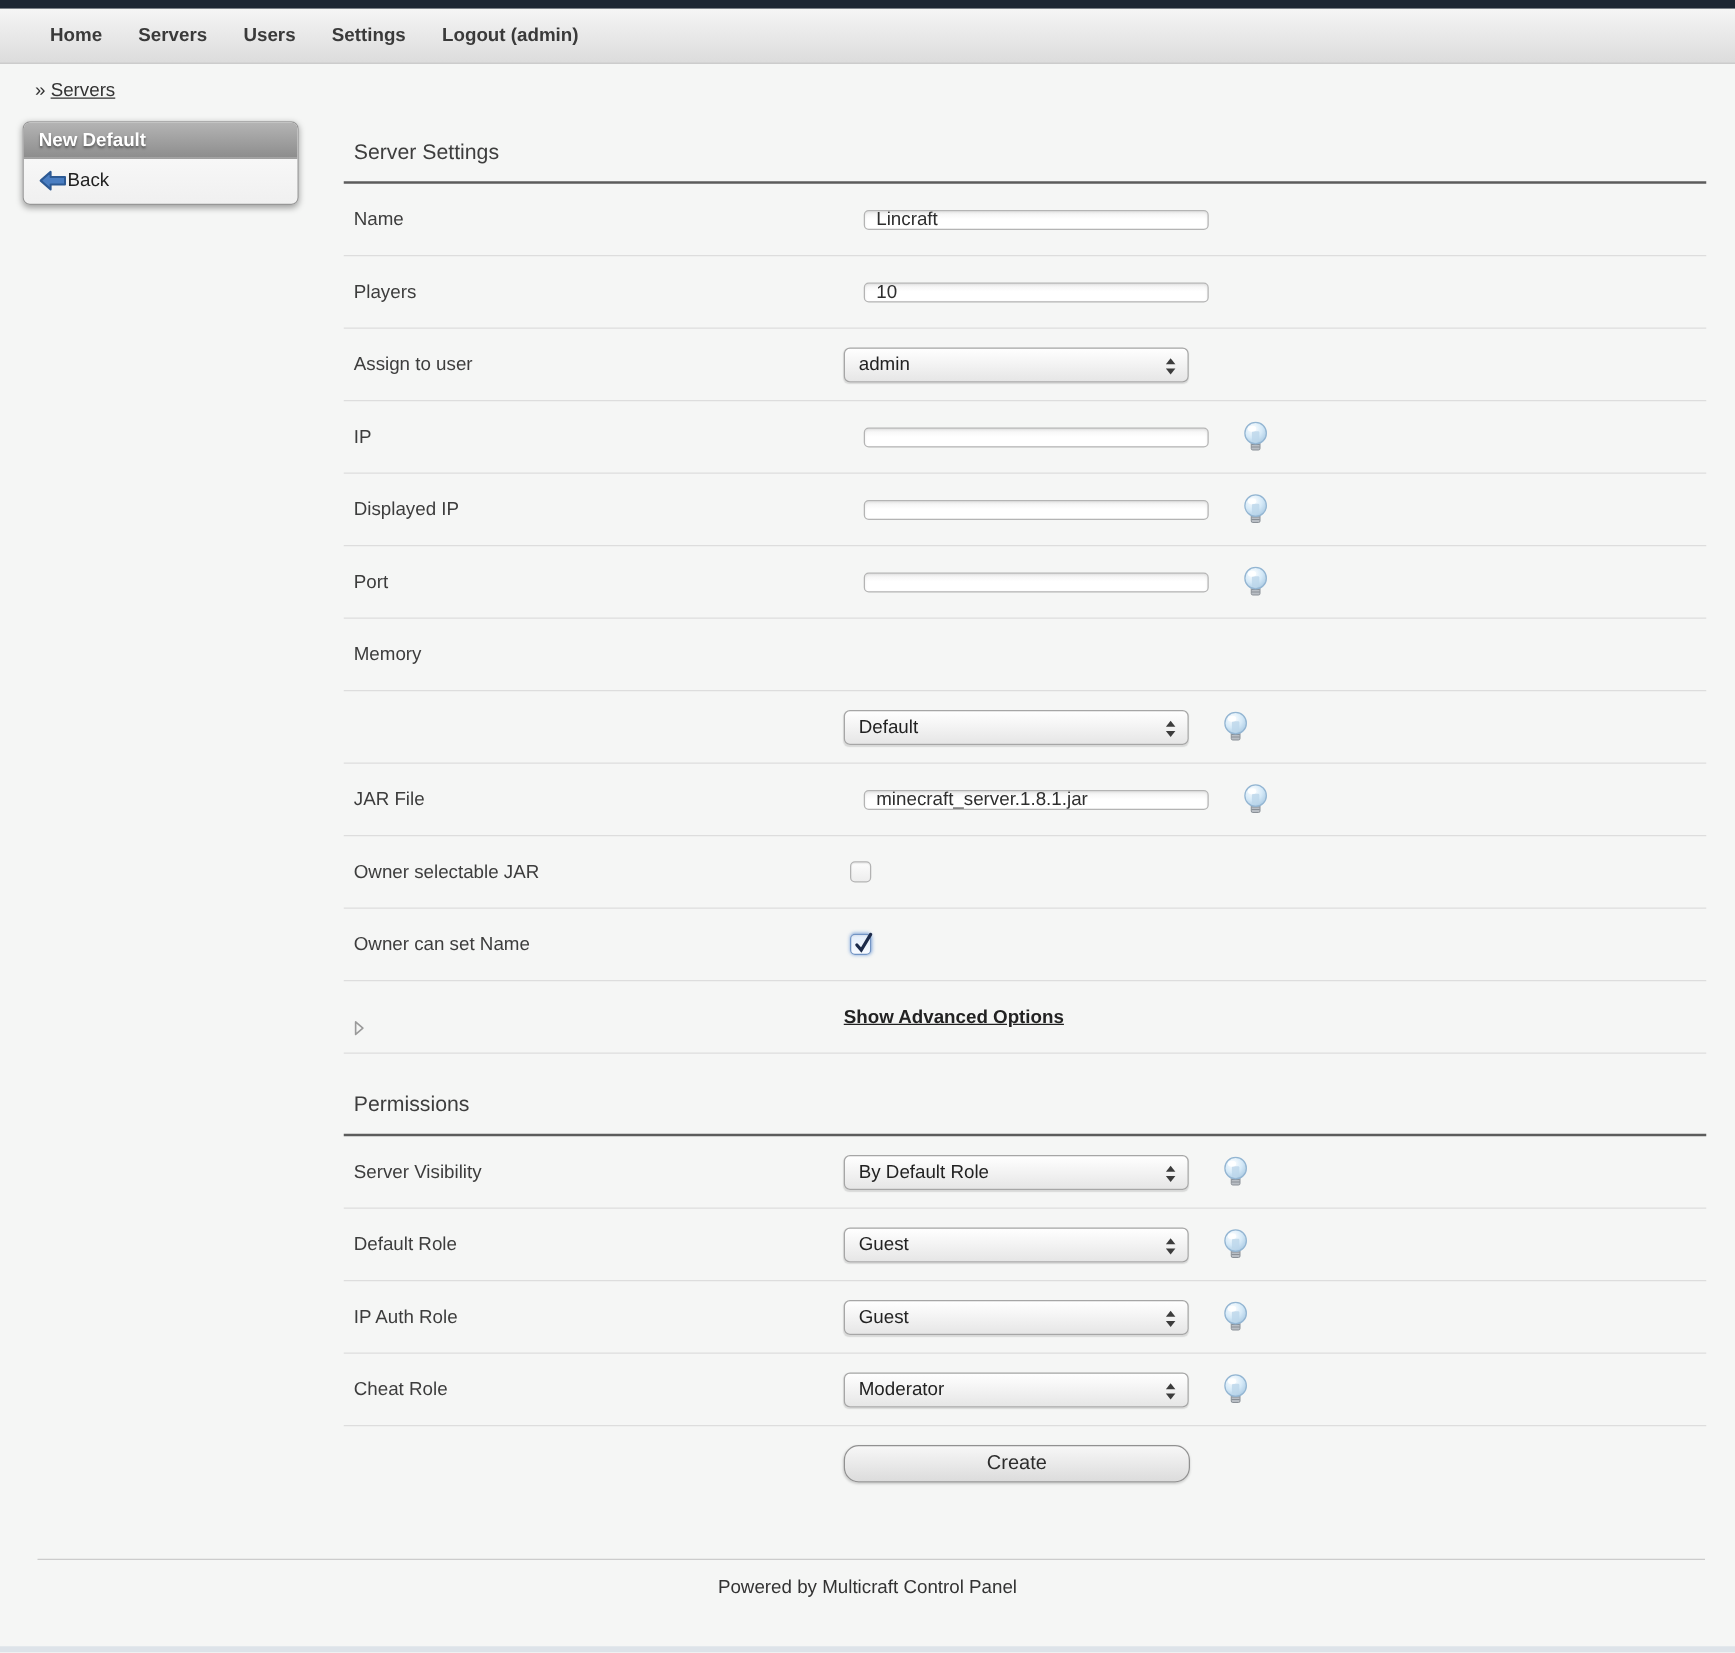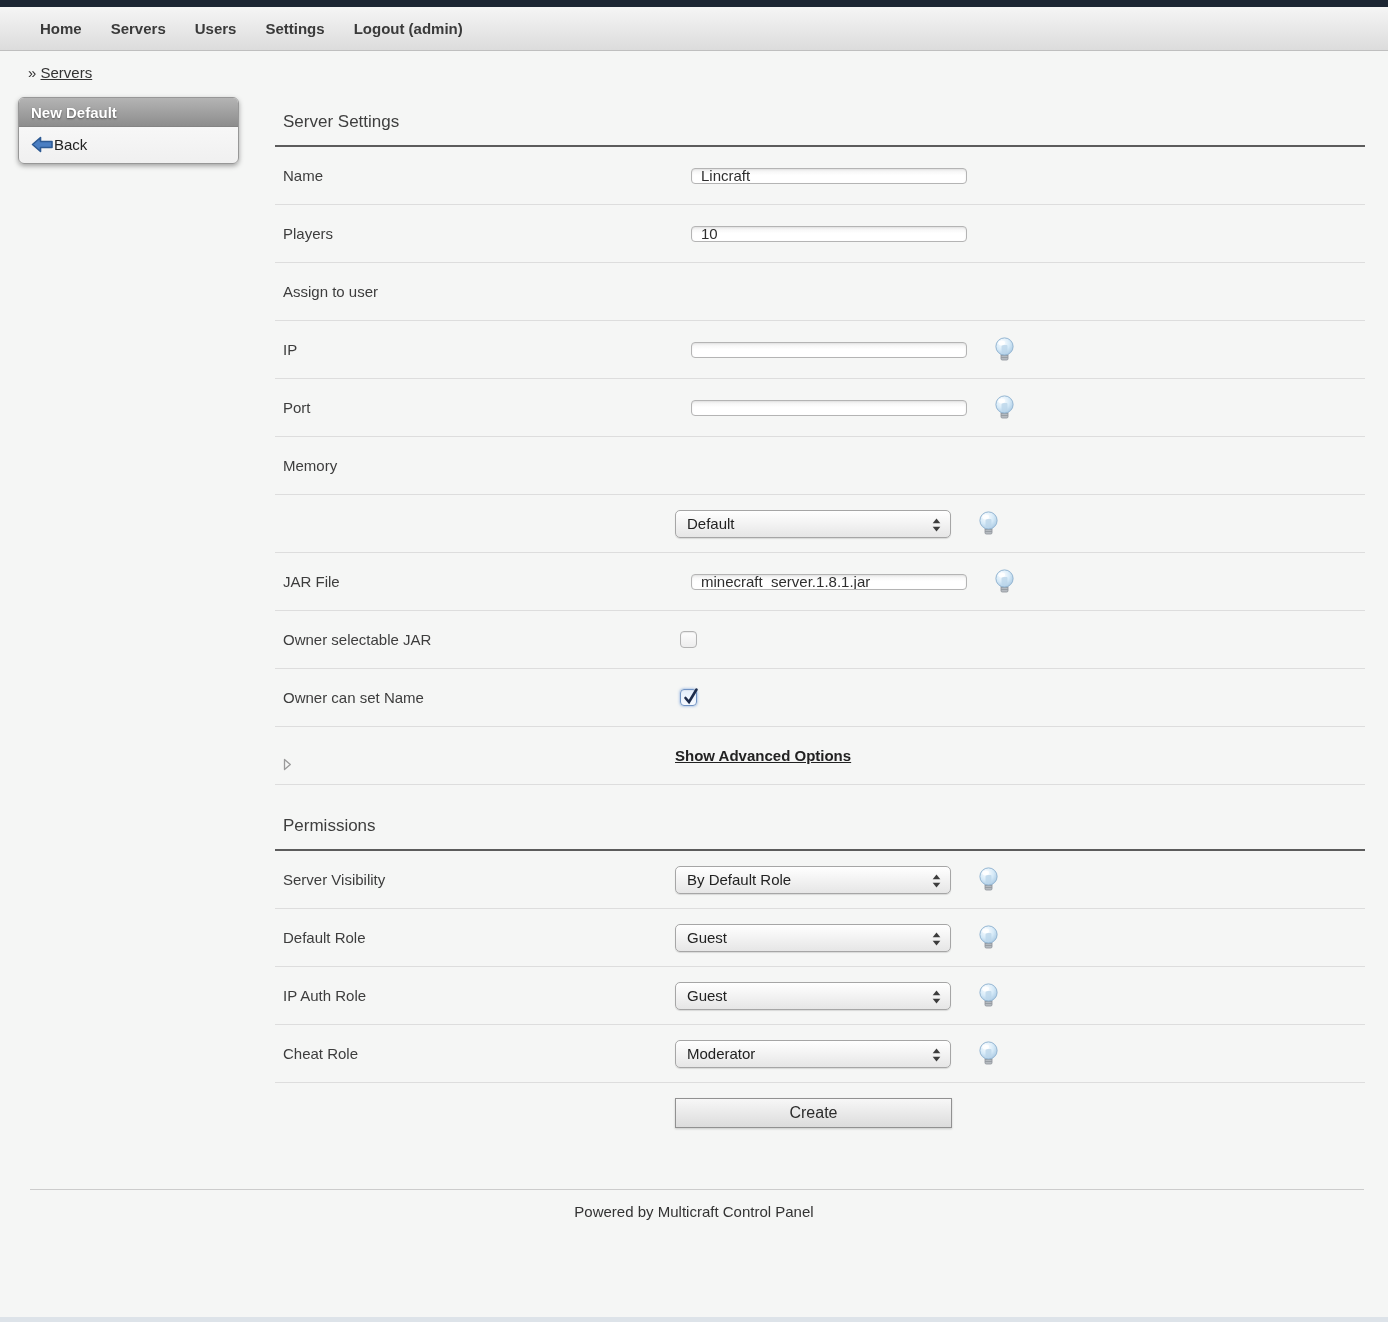--- a/index.html
+++ b/index.html
@@ -100,21 +100,21 @@
   .checkbox .check-icon { position: absolute; left: 1px; top: -5px; overflow: visible; }
 
   .bulb-icon { margin-left: 26px; flex: none; cursor: pointer; }
 
   .expander { padding-left: 12px; }
   .adv-link { color: #222; font-weight: bold; text-decoration: underline; cursor: pointer; }
 
   .create-row { border-bottom: none; height: 60px; }
   .create-button {
     width: 277px; height: 30px;
-    border: 1px solid #919191; border-radius: 0;
+    border: 1px solid #919191; border-radius: 12px;
     background: linear-gradient(#f7f7f7, #dcdcdc);
     box-shadow: 0 1px 2px rgba(0,0,0,.18);
     font-family: "Liberation Sans", sans-serif; font-size: 16px; color: #2c2c2c;
     cursor: pointer;
   }
 
   
   .footer-rule { border: none; border-top: 1px solid #cccccc; margin: 46px 24px 0 30px; }
   .footer { margin-top: 13px; text-align: center; color: #333; }
   .footer a { color: #333; cursor: pointer; }
@@ -176,23 +176,48 @@
         </div>
       </div>
       <div class="row">
         <div class="row-label">Players</div>
         <div class="row-control">
           <input class="text-input" type="text" value="10" style="">
         </div>
       </div>
       <div class="row">
         <div class="row-label">Assign to user</div>
+        <div class="row-control">
+          <div class="select">
+            <span>admin</span>
+            <svg width="9" height="14" viewBox="0 0 9 14" class="stepper">
+              <path d="M4.5 0.5 L8.3 5.3 L0.7 5.3 Z" fill="#3c3c3c"></path>
+              <path d="M4.5 13.5 L8.3 8.7 L0.7 8.7 Z" fill="#3c3c3c"></path>
+            </svg>
+          </div>
+        </div>
       </div>
       <div class="row">
         <div class="row-label">IP</div>
+        <div class="row-control">
+          <input class="text-input" type="text" style="">
+          <span class="bulb-icon">
+            <svg width="23" height="26" viewBox="0 0 23 26" style="display:block">
+              <rect x="8" y="16.5" width="7" height="6.5" rx="1.2" fill="#b9bec4" stroke="#8a9097" stroke-width="0.8"></rect>
+              <line x1="8.2" y1="18.6" x2="14.8" y2="18.6" stroke="#8a9097" stroke-width="0.8"></line>
+              <line x1="8.2" y1="20.6" x2="14.8" y2="20.6" stroke="#8a9097" stroke-width="0.8"></line>
+              <circle cx="11.5" cy="9.5" r="8.6" fill="url(#bulbGrad)" stroke="#93b5d2" stroke-width="1"></circle>
+              <rect x="8.5" y="8" width="6" height="8" rx="1" fill="#bcd6ea" opacity="0.8"></rect>
+              <ellipse cx="8.6" cy="6" rx="3.4" ry="2.4" fill="#ffffff" opacity="0.85"></ellipse>
+            </svg>
+          </span>
+        </div>
+      </div>
+      <div class="row">
+        <div class="row-label">Displayed IP</div>
         <div class="row-control">
           <input class="text-input" type="text" style="">
           <span class="bulb-icon">
             <svg width="23" height="26" viewBox="0 0 23 26" style="display:block">
               <rect x="8" y="16.5" width="7" height="6.5" rx="1.2" fill="#b9bec4" stroke="#8a9097" stroke-width="0.8"></rect>
               <line x1="8.2" y1="18.6" x2="14.8" y2="18.6" stroke="#8a9097" stroke-width="0.8"></line>
               <line x1="8.2" y1="20.6" x2="14.8" y2="20.6" stroke="#8a9097" stroke-width="0.8"></line>
               <circle cx="11.5" cy="9.5" r="8.6" fill="url(#bulbGrad)" stroke="#93b5d2" stroke-width="1"></circle>
               <rect x="8.5" y="8" width="6" height="8" rx="1" fill="#bcd6ea" opacity="0.8"></rect>
               <ellipse cx="8.6" cy="6" rx="3.4" ry="2.4" fill="#ffffff" opacity="0.85"></ellipse>

